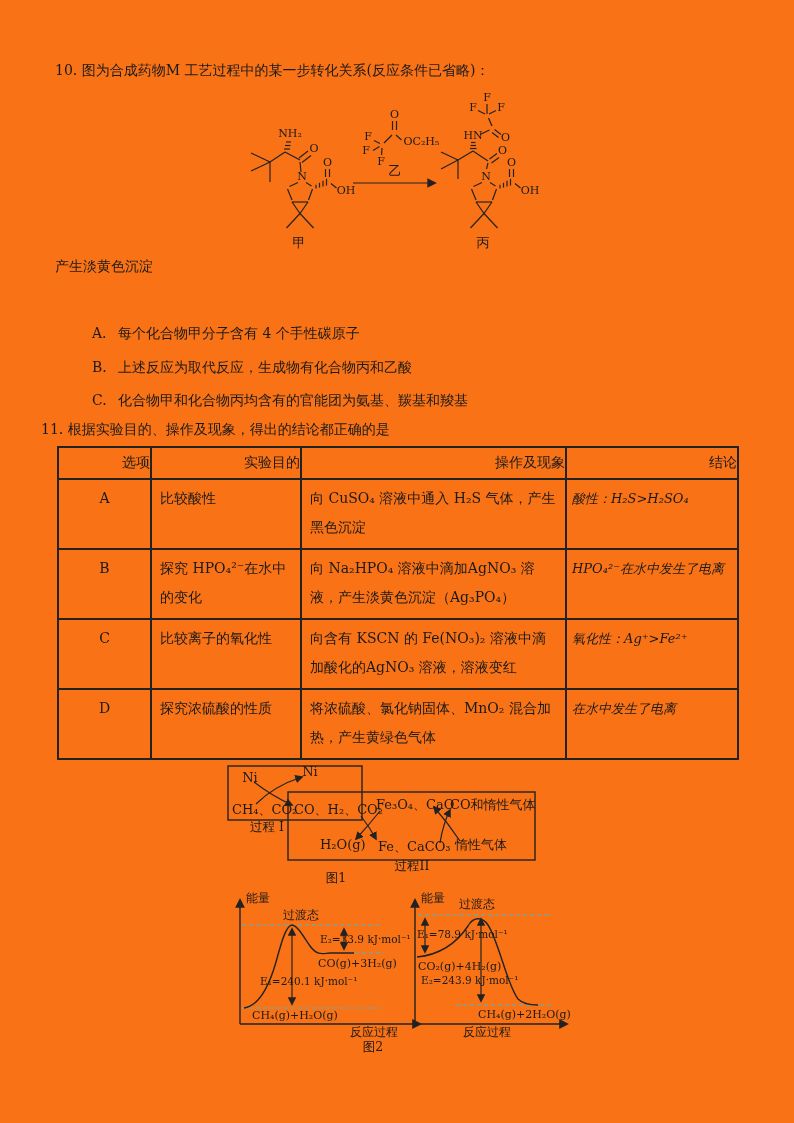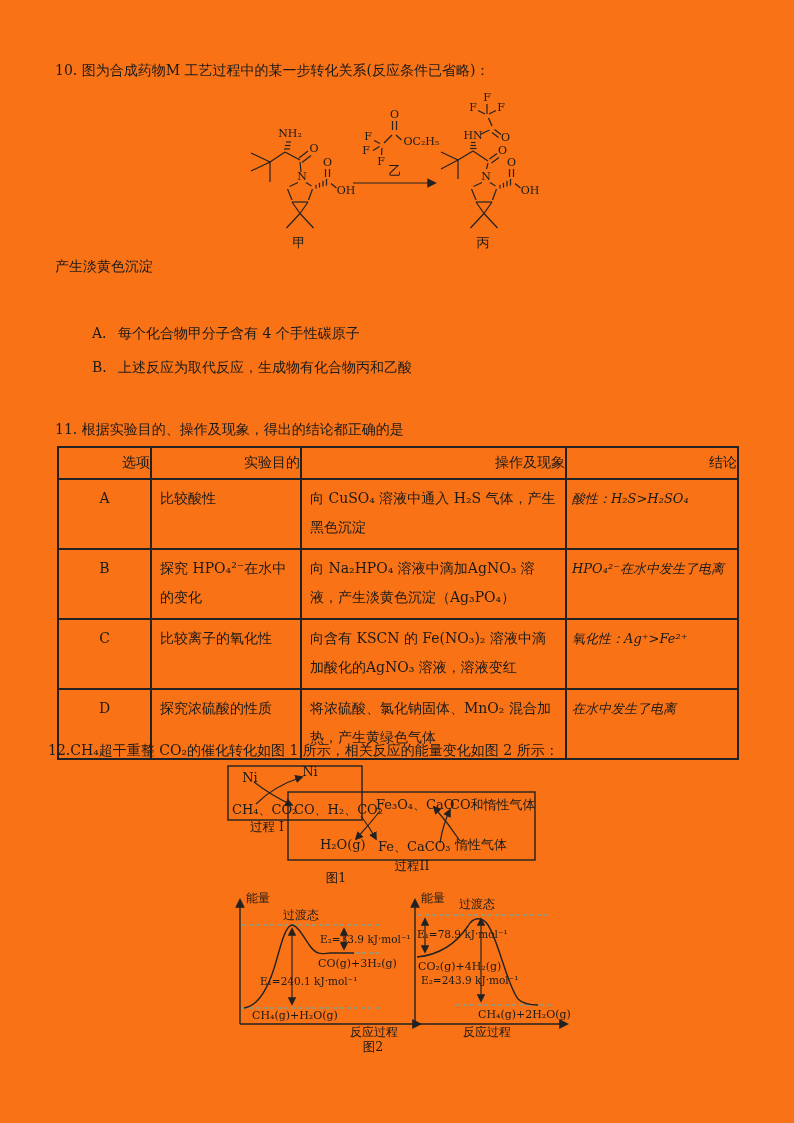--- a/index.html
+++ b/index.html
@@ -142,22 +142,25 @@
     </g>
   </svg>
 
   <div class="abs" style="left:55px;top:256px;">产生淡黄色沉淀</div>
   <div class="opt" style="top:289px;">
     <span class="letter">A.</span><span>每个化合物甲分子含有 4 个手性碳原子</span>
   </div>
   <div class="opt" style="top:323px;">
     <span class="letter">B.</span><span>上述反应为取代反应，生成物有化合物丙和乙酸</span>
   </div>
-
-  <div class="abs" style="left:55px;top:419px;">11. 根据实验目的、操作及现象，得出的结论都正确的是</div>
+  <div class="opt" style="top:356px;">
+    <span class="letter">C.</span><span>化合物甲和化合物丙均含有的官能团为氨基、羰基和羧基</span>
+  </div>
+
+  <div class="abs" style="left:41px;top:419px;">11. 根据实验目的、操作及现象，得出的结论都正确的是</div>
 
   <table class="q11-table">
     <colgroup>
         <col style="width:93px">
         <col style="width:150px">
         <col style="width:265px">
         <col style="width:172px">
       </colgroup>
     <thead>
       <tr>
@@ -188,21 +191,20 @@
       </tr>
       <tr>
         <td class="c-opt">D</td>
         <td>探究浓硫酸的性质</td>
         <td>将浓硫酸、氯化钠固体、MnO₂ 混合加热，产生黄绿色气体</td>
         <td class="c-con">在水中发生了电离</td>
       </tr>
     </tbody>
   </table>
 
-  <div class="abs" style="left:48px;top:740px;">12.CH₄超干重整 CO₂的催化转化如图 1 所示，相关反应的能量变化如图 2 所示：</div>
 
   <svg style="left:210px;top:760px;" width="345" height="126" viewBox="0 0 345 126">
     <defs>
       <marker id="ar1" viewBox="0 0 10 10" refX="8" refY="5" markerWidth="7" markerHeight="7" orient="auto-start-reverse">
         <path d="M0,0 L10,5 L0,10 z" fill="#222"></path>
       </marker>
     </defs>
     <rect x="18" y="6" width="134" height="54" fill="none" stroke="#222" stroke-width="1.4"></rect>
     <rect x="78" y="32" width="247" height="68" fill="none" stroke="#222" stroke-width="1.4"></rect>
     <g class="bond">

